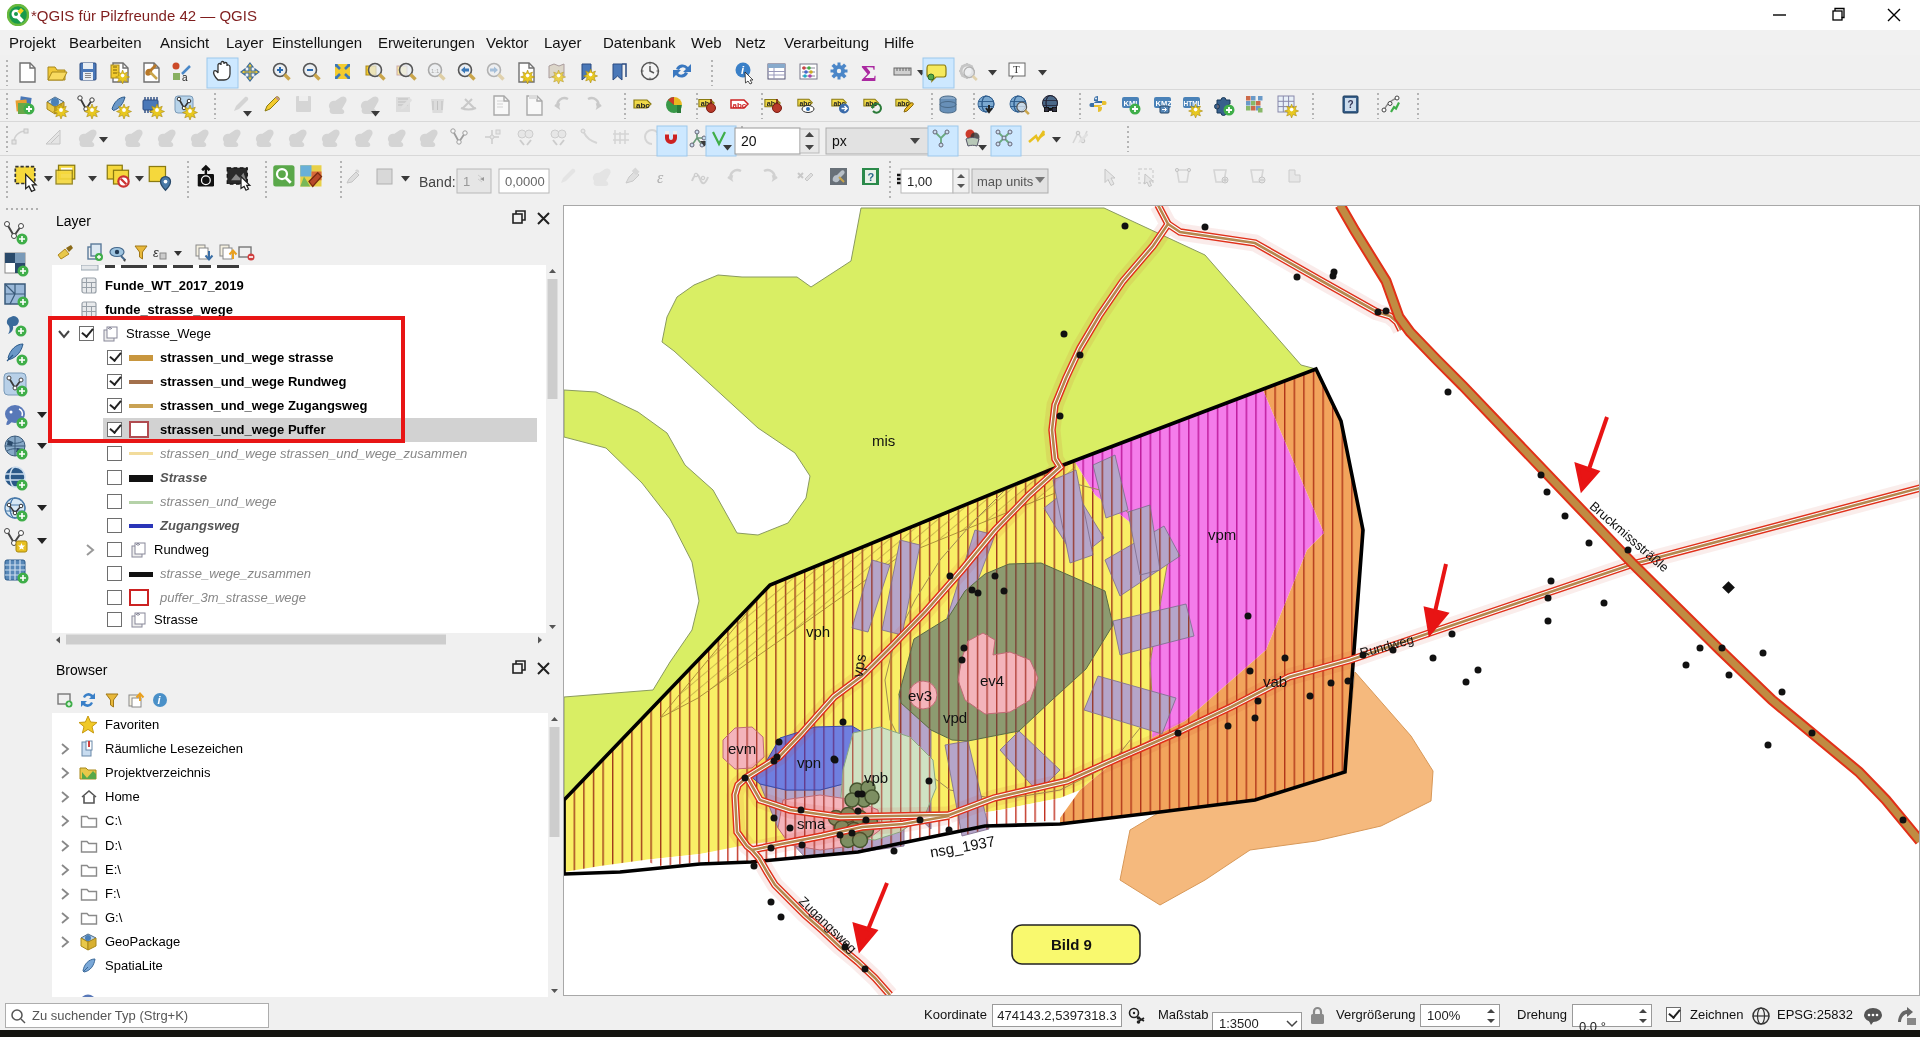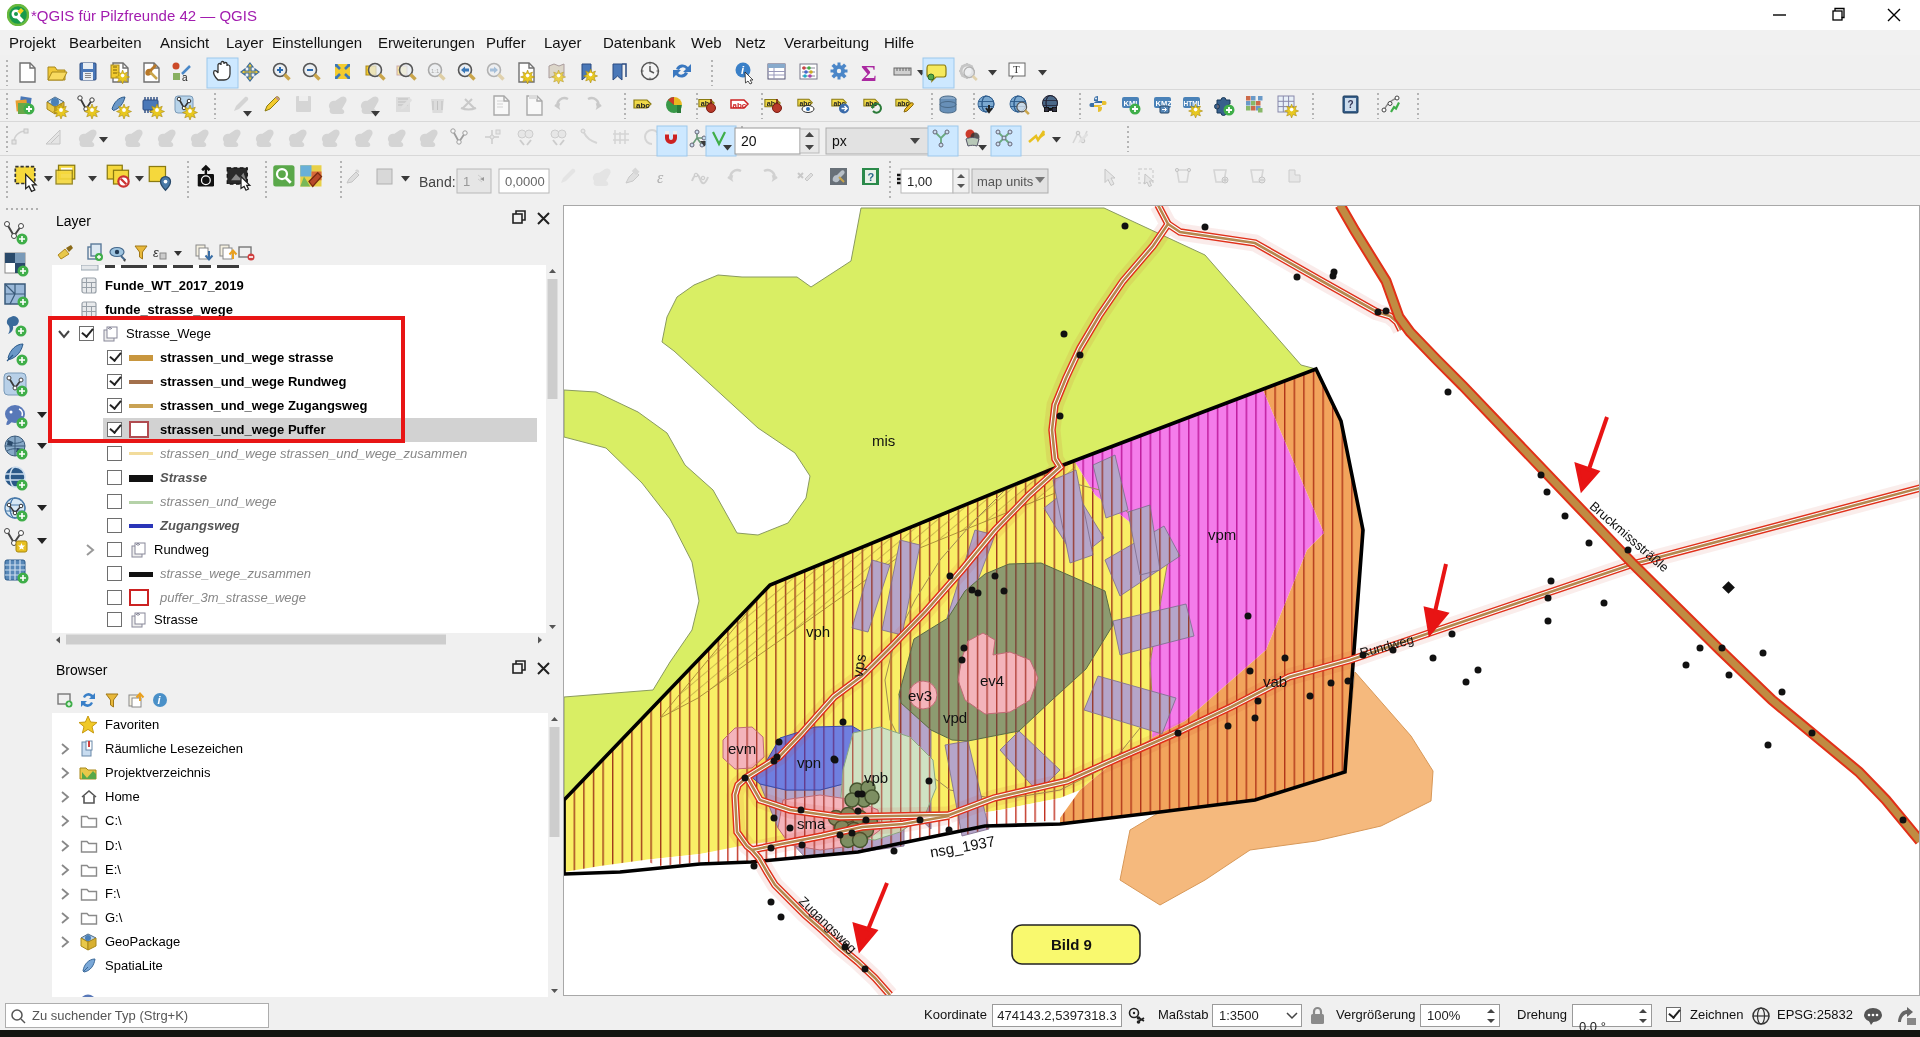--- a/index.html
+++ b/index.html
@@ -1,19 +1,19 @@
 <!DOCTYPE html>
 <html><head><meta charset="utf-8"><title>QGIS</title>
 <style>
 *{margin:0;padding:0;box-sizing:border-box}
 html,body{width:1920px;height:1037px;overflow:hidden}
 body{font-family:"Liberation Sans",sans-serif;background:#f0f0f0;position:relative}
 #win{position:absolute;left:0;top:0;width:1920px;height:1037px;background:#f0f0f0}
 #titlebar{position:absolute;left:0;top:0;width:1920px;height:30px;background:#ffffff}
-#title{position:absolute;left:31px;top:7px;font-size:15px;color:#a21caf}
+#title{position:absolute;left:31px;top:7px;font-size:15px;color:#7f1d1d}
 #menubar{position:absolute;left:0;top:30px;width:1920px;height:25px;background:#f1f1f1;font-size:15px;color:#111}
 #menubar span{position:absolute;top:4px}
 #toolbars{position:absolute;left:0;top:55px;width:1920px;height:150px;background:#f0f0f0}
 #canvas{position:absolute;left:563px;top:205px;width:1357px;height:791px;background:#fff;border:1px solid #a8a8a8}
 .panel{position:absolute;background:#f0f0f0}
 .ptitle{position:absolute;left:8px;top:6px;font-size:14px;color:#000}
 .pbtns{position:absolute;right:8px;top:5px}
 .tree{position:absolute;background:#fff;overflow:hidden}
 .trow{position:absolute;height:24px;font-size:13px;color:#000;white-space:nowrap}
 .trow .lbl{position:absolute;top:4px}
@@ -48,21 +48,21 @@
 </svg>
 </div>
 
 <div id="menubar">
 <span style="left:9px">Projekt</span>
       <span style="left:69px">Bearbeiten</span>
       <span style="left:160px">Ansicht</span>
       <span style="left:226px">Layer</span>
       <span style="left:272px">Einstellungen</span>
       <span style="left:378px">Erweiterungen</span>
-      <span style="left:486px">Puffer</span>
+      <span style="left:486px">Vektor</span>
       <span style="left:544px">Layer</span>
       <span style="left:603px">Datenbank</span>
       <span style="left:691px">Web</span>
       <span style="left:735px">Netz</span>
       <span style="left:784px">Verarbeitung</span>
       <span style="left:884px">Hilfe</span>
 </div>
 
 <div id="toolbars">
 <div class="sep" style="left:0;top:34px;width:1920px;height:1px"></div>
@@ -1469,21 +1469,21 @@
 <span style="position:absolute;left:924px;top:7px">Koordinate</span>
 <div class="sbox" style="left:992px;top:4px;width:130px;height:23px;text-align:center;padding-top:3px">474143.2,5397318.3</div>
 <svg style="position:absolute;left:1126px;top:5px" width="22" height="22">
         <circle cx="8" cy="8" r="4.5" fill="none" stroke="#222" stroke-width="1.6"></circle>
         <circle cx="8" cy="8" r="1.2" fill="#222"></circle>
         <path d="M13 13 l5 3 M13 16 l5-3" stroke="#222" stroke-width="1.8"></path>
         <circle cx="12.5" cy="13" r="1.8" fill="#222"></circle>
         <circle cx="12.5" cy="17" r="1.8" fill="#222"></circle>
       </svg>
 <span style="position:absolute;left:1158px;top:7px">Maßstab</span>
-<div class="sbox" style="left:1212px;top:4px;width:90px;height:23px;padding:3px 0 0 6px">1:3500<svg style="position:absolute;right:3px;top:7px" width="12" height="8">
+<div class="sbox" style="left:1212px;top:12px;width:90px;height:23px;padding:3px 0 0 6px">1:3500<svg style="position:absolute;right:3px;top:7px" width="12" height="8">
           <path d="M1 1 l5 5 5-5" fill="none" stroke="#444" stroke-width="1.5"></path>
         </svg></div>
 <svg style="position:absolute;left:1308px;top:5px" width="20" height="22">
         <rect x="3" y="9" width="13" height="10" rx="1.5" fill="#8a8a8a"></rect>
         <path d="M6 9 v-2.5 a3.5 3.5 0 0 1 7 0 V9" fill="none" stroke="#8a8a8a" stroke-width="2.2"></path>
       </svg>
 <span style="position:absolute;left:1336px;top:7px">Vergrößerung</span>
 <div class="sbox" style="left:1420px;top:4px;width:80px;height:23px;padding:3px 0 0 6px">100%<svg style="position:absolute;right:2px;top:2px" width="12" height="18">
           <path d="M2 6 l4-4 4 4z" fill="#444"></path>
           <path d="M2 12 l4 4 4-4z" fill="#444"></path>

